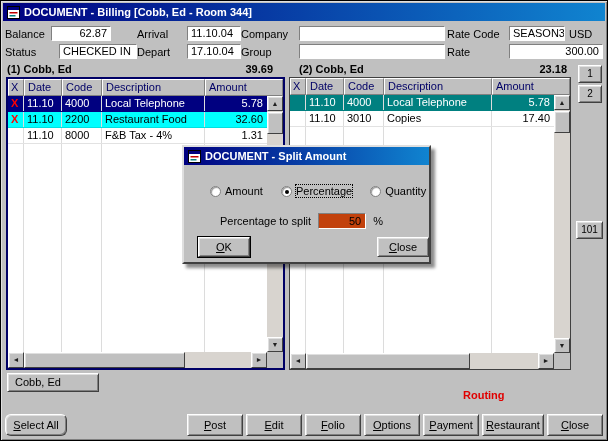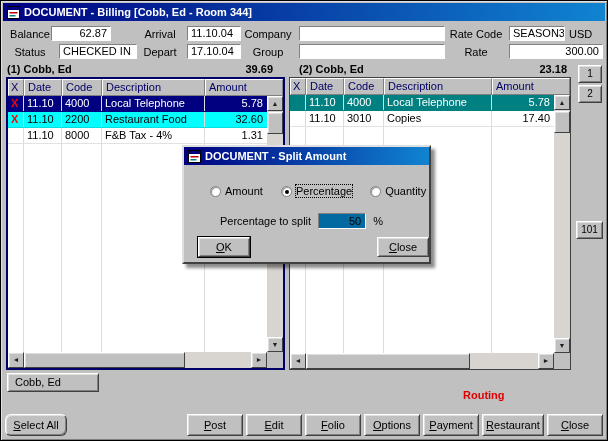--- a/index.html
+++ b/index.html
@@ -9,21 +9,21 @@
          box-shadow: inset 1px 1px 0 #dfdfdf, inset -1px -1px 0 #808080; overflow:hidden; }
 
   
   .titlebar { position:absolute; left:2px; top:2px; right:2px; height:18px;
               background:linear-gradient(to right,#000080,#1084d0);
               color:#fff; font-weight:bold; display:flex; align-items:center; gap:4px; padding:6px 4px; }
   .appicon { width:13px; height:13px; flex:0 0 13px; }
 
   
   .hdr { position:absolute; left:2px; top:20px; right:2px; height:44px; }
-  .lbl { position:absolute; text-align:center; height:13px; }
+  .lbl { position:absolute; text-align:left; height:13px; }
   .fld { position:absolute; height:15px; background:#fff; border:1px solid; border-color:#808080 #fff #fff #808080;
          padding:0 3px; line-height:13px; overflow:hidden; white-space:nowrap; }
   .fr { text-align:right; }
 
   
   .ptitle { position:absolute; top:62px; font-weight:bold; }
   .ptotal { position:absolute; top:62px; font-weight:bold; text-align:right; width:72px; }
 
   
   .pane { position:absolute; top:76px; height:293px; background:#fff; }
@@ -77,21 +77,21 @@
          box-shadow: 4px 4px 3px rgba(0,0,0,.45); }
   .dlg-title { height:18px; background:linear-gradient(to right,#000080,#1084d0); color:#fff; font-weight:bold;
                display:flex; align-items:center; gap:4px; padding:0 4px; }
   .radios { position:absolute; top:38px; left:26px; display:flex; gap:18px; align-items:center; }
   .ritem { display:flex; align-items:center; gap:4px; }
   .radio { width:11px; height:11px; border-radius:50%; background:#fff; border:1px solid #808080;
            box-shadow: inset 1px 1px 1px rgba(0,0,0,.4); position:relative; flex:0 0 11px; }
   .radio.checked::after { content:""; position:absolute; left:3px; top:3px; width:4px; height:4px; border-radius:50%; background:#000; }
   .rfocus { outline:1px dotted #000; }
   .dfield { position:absolute; top:66px; left:36px; display:flex; align-items:center; gap:7px; }
-  .dinput { width:48px; height:16px; border:1px solid; border-color:#808080 #fff #fff #808080; background:#0369a1;
+  .dinput { width:48px; height:16px; border:1px solid; border-color:#808080 #fff #fff #808080; background:#c2410c;
             font-family:"Liberation Sans","DejaVu Sans",sans-serif; font-size:11px; text-align:right; padding:0 4px; }
   .dbtns { position:absolute; top:90px; left:14px; right:0; display:flex; justify-content:space-between; gap:17px; }
   .dbtns .btn { width:52px; height:20px; }
 
   
   .tab { position:absolute; left:6px; top:372px; width:92px; height:19px; text-align:left; padding-left:7px; line-height:17px; }
   .routing { position:absolute; left:462px; top:388px; color:#e00000; font-weight:bold; }
   .bottombar { position:absolute; left:4px; right:4px; bottom:4px; height:22px; display:flex; justify-content:space-between; }
   .bottombar .btn { height:22px; }
   .bottombar .btn .u1 { line-height:20px; }

